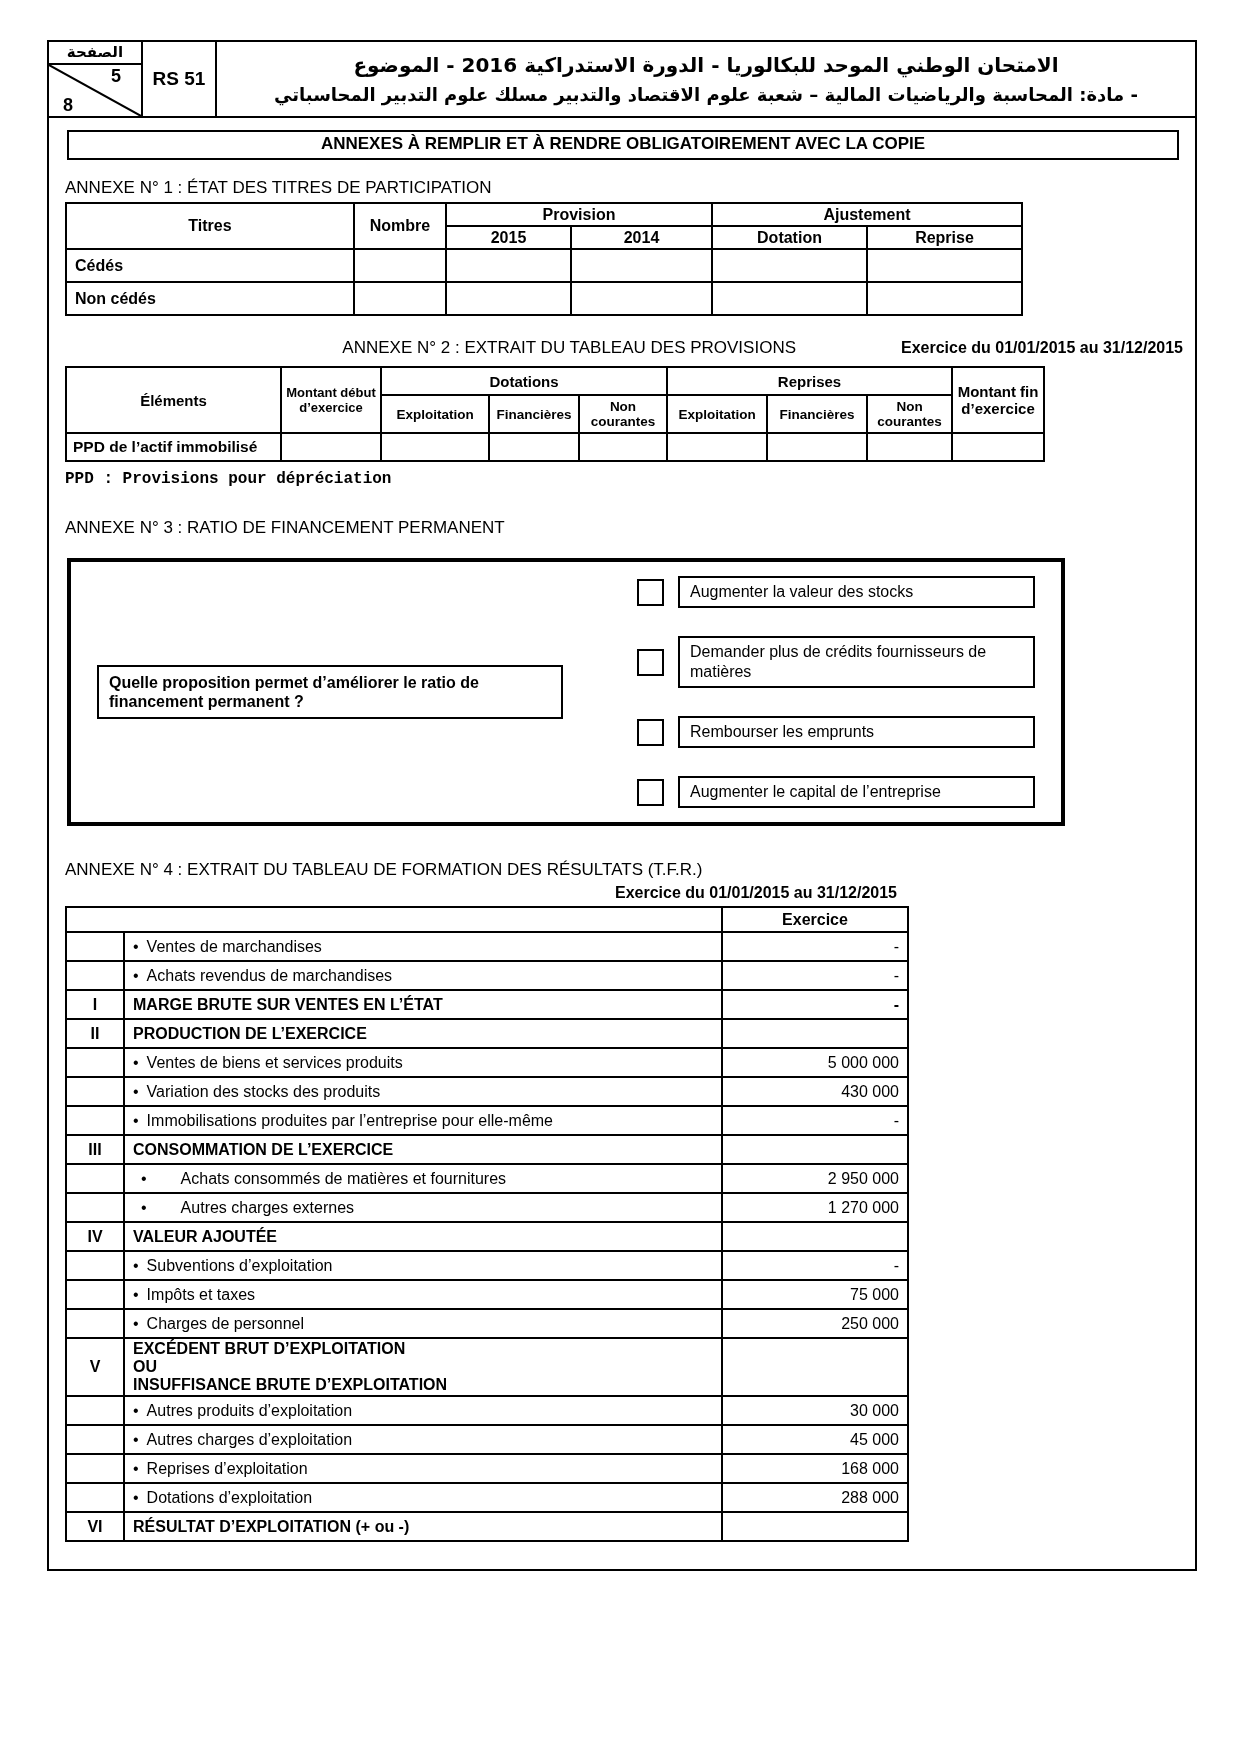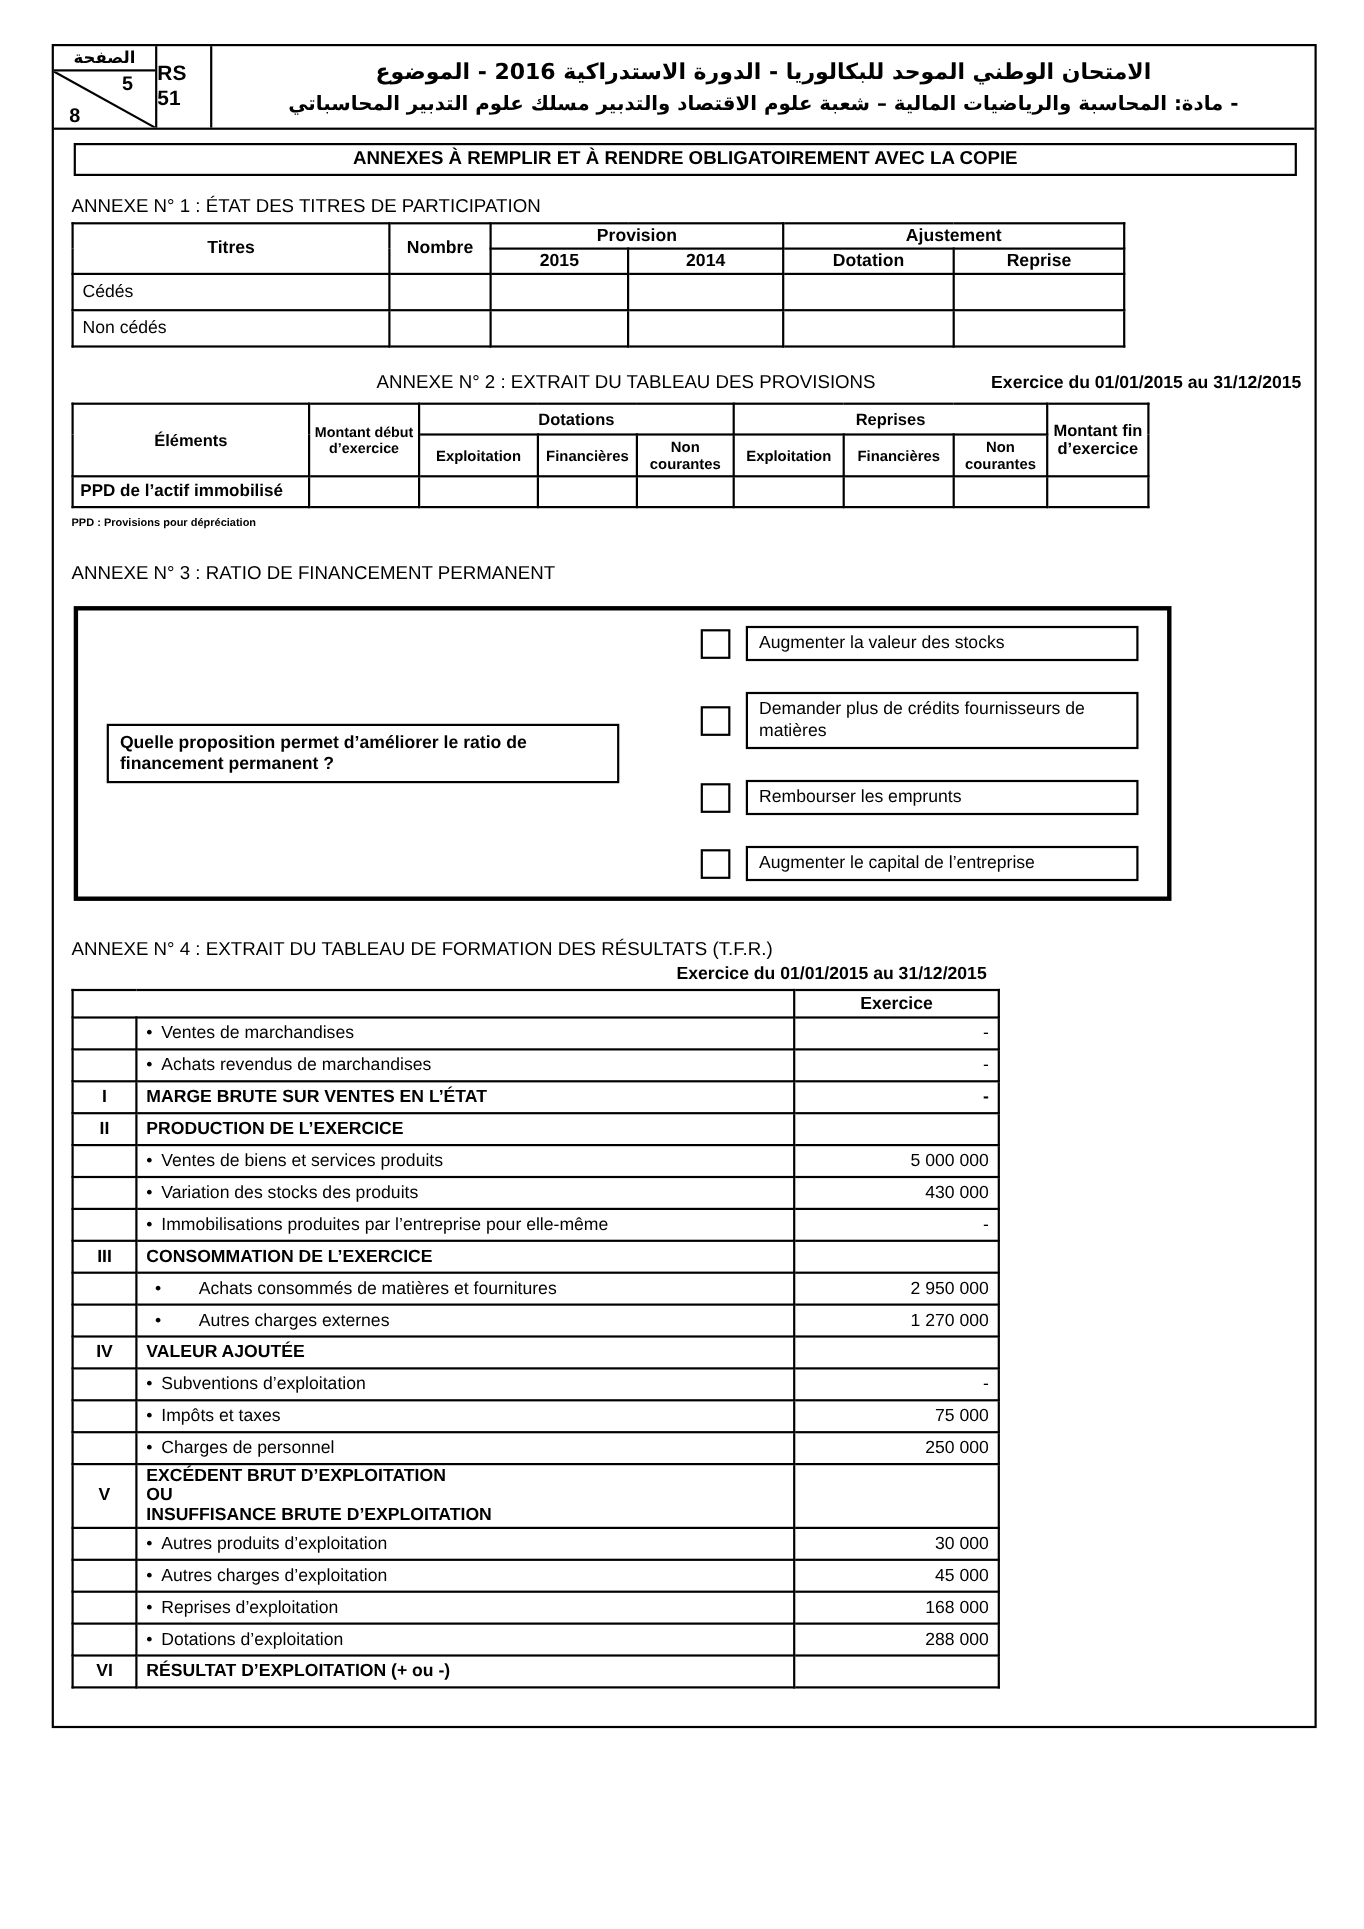--- a/index.html
+++ b/index.html
@@ -16,21 +16,21 @@
   .header { display:flex; height:76px; border-bottom:2px solid #000; }
   .pagebox { width:94px; border-right:2px solid #000; display:flex; flex-direction:column; }
   .pagebox-label {
     text-align:center; font-weight:bold; font-size:15px; padding:1px 0 2px;
     border-bottom:2px solid #000; font-family:"DejaVu Sans",sans-serif;
   }
   .pagebox-diag { position:relative; flex:1; }
   .pagebox-diag svg { position:absolute; inset:0; width:100%; height:100%; display:block; }
   .pnum5 { position:absolute; top:1px; right:20px; font-weight:bold; font-size:18px; }
   .pnum8 { position:absolute; bottom:0px; left:14px; font-weight:bold; font-size:18px; }
-  .rsbox { width:50px; border-right:2px solid #000; display:flex; align-items:center; justify-content:center; font-weight:bold; font-size:19px; }
+  .rsbox { width:74px; border-right:2px solid #000; display:flex; align-items:center; justify-content:center; font-weight:bold; font-size:19px; }
   .titlebox {
     flex:1; direction:rtl; text-align:center; display:flex; flex-direction:column;
     justify-content:center; gap:7px; padding:4px 14px; font-family:"DejaVu Sans",sans-serif;
   }
   .title1 { font-weight:bold; font-size:20px; }
   .title2 { font-weight:bold; font-size:18px; }
 
   
   .content { padding:10px 12px 0 16px; }
   .banner {
@@ -43,31 +43,31 @@
   .period { font-weight:bold; font-size:16px; margin-left:105px; }
 
   table { border-collapse:collapse; table-layout:fixed; }
   th, td { border:2px solid #000; }
   th { font-weight:bold; }
 
   
   .t1 { width:956px; margin-top:4px; }
   .t1 th { font-size:16px; height:23px; }
   .t1 td { height:33px; }
-  .t1 .rowlabel { font-weight:normal; font-size:16px; padding-left:8px; }
+  .t1 .rowlabel { font-weight:bold; font-size:16px; padding-left:8px; }
 
   
   .t2 { width:978px; margin-top:8px; }
   .t2 th { font-size:15px; }
   .t2 .group { height:28px;margin-top:14px; }
   .t2 .sub { font-size:13.5px; height:38px; }
   .t2 .small { font-size:13px; padding:0 2px; }
   .t2 td { height:28px; }
   .t2 .rowlabel { font-weight:bold; font-size:15.5px; padding-left:6px; }
-  .note { font-weight:bold; font-size:10px; margin-top:8px; }
+  .note { font-weight:bold; font-size:16px; margin-top:8px;font-family:Liberation Mono, monospace; }
 
   
   .ratio-box { border:4px solid #000; height:268px; margin:20px 118px 0 2px; display:flex; }
   .ratio-left { width:560px; display:flex; align-items:center; flex:none; }
   .question-box {
     border:2px solid #000; font-weight:bold; font-size:16px; line-height:1.2;
     padding:6px 10px; margin-left:26px; width:466px;
   }
   .ratio-right { flex:1; display:flex; flex-direction:column; justify-content:space-between; padding:14px 26px 14px 6px; }
   .opt-row { display:flex; align-items:center; gap:14px; }

